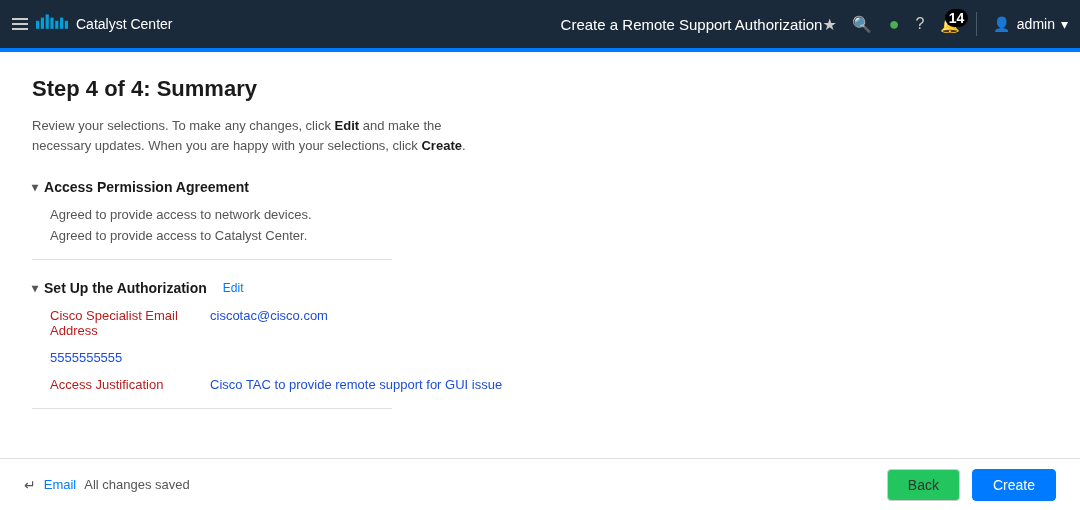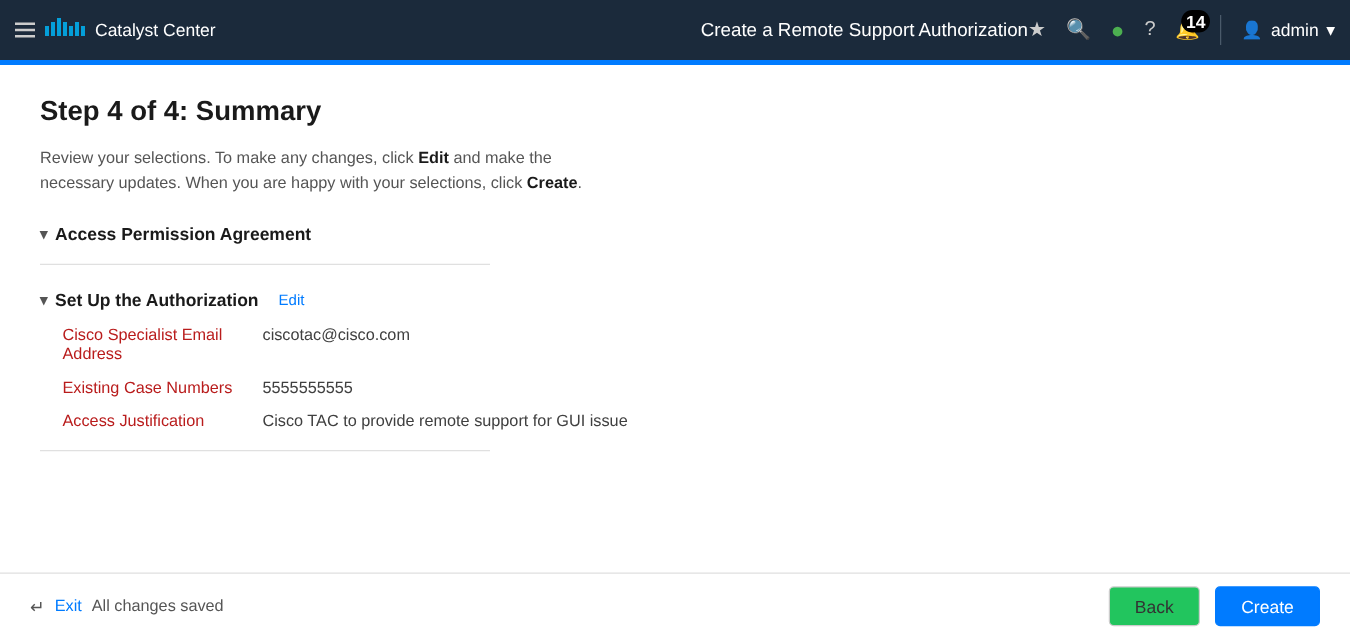--- a/index.html
+++ b/index.html
@@ -51,21 +51,21 @@
     .section-body { padding-left: 18px; }
 
     .section-divider { border: none; border-top: 1px solid #e0e0e0; margin: 16px 0; width: 360px; }
 
     
     .agreement-item { font-size: 13px; color: #555; margin-bottom: 6px; }
 
     
     .data-row { display: flex; align-items: flex-start; margin-bottom: 12px; }
     .data-label { width: 160px; font-size: 13px; color: #b91c1c; flex-shrink: 0; }
-    .data-value { font-size: 13px; color: #404040; }
+    .data-value { font-size: 13px; color: #1d4ed8; }
 
     
     .footer {
       height: 52px; border-top: 1px solid #e0e0e0;
       display: flex; align-items: center; justify-content: space-between;
       padding: 0 24px; flex-shrink: 0; background: #fff;
     }
     .footer-left { display: flex; align-items: center; gap: 8px; color: #555; font-size: 13px; }
     .exit-icon { font-size: 14px; }
     .footer-right { display: flex; gap: 12px; }
@@ -137,51 +137,54 @@
     <span> and make the</span><br>
     <span>necessary updates. When you are happy with your selections, click </span>
     <strong>Create</strong><span>.</span>
   </p>
 
   <div class="section">
     <div class="section-header">
       <span class="chevron">▾</span>
       <span>Access Permission Agreement</span>
     </div>
+    <div class="section-body">
+      <div class="agreement-item">Agreed to provide access to network devices.</div>
+      <div class="agreement-item">Agreed to provide access to Catalyst Center.</div>
+    </div>
     <hr class="section-divider">
   </div>
 
   <div class="section">
     <div class="section-header">
       <span class="chevron">▾</span>
       <span>Set Up the Authorization</span>
       <span class="section-edit">Edit</span>
     </div>
     <div class="section-body">
       <div class="data-row">
         <span class="data-label">Cisco Specialist Email Address</span>
         <span class="data-value">ciscotac@cisco.com</span>
       </div>
       <div class="data-row">
-        <span class="data-label">Existing Case Numbers</span>
         <span class="data-value">5555555555</span>
       </div>
       <div class="data-row">
         <span class="data-label">Access Justification</span>
         <span class="data-value">Cisco TAC to provide remote support for GUI issue</span>
       </div>
     </div>
     <hr class="section-divider">
   </div>
 
 </div>
 
 <div class="footer">
   <div class="footer-left">
     <span class="exit-icon">↵</span>
-    <span style="color:#007bff; cursor:pointer;">Exit</span>
+    <span style="color:#007bff; cursor:pointer;">Email</span>
     <span>All changes saved</span>
   </div>
   <div class="footer-right">
     <button class="btn">Back</button>
     <button class="btn btn-primary">Create</button>
   </div>
 </div>
 
 </body></html>

